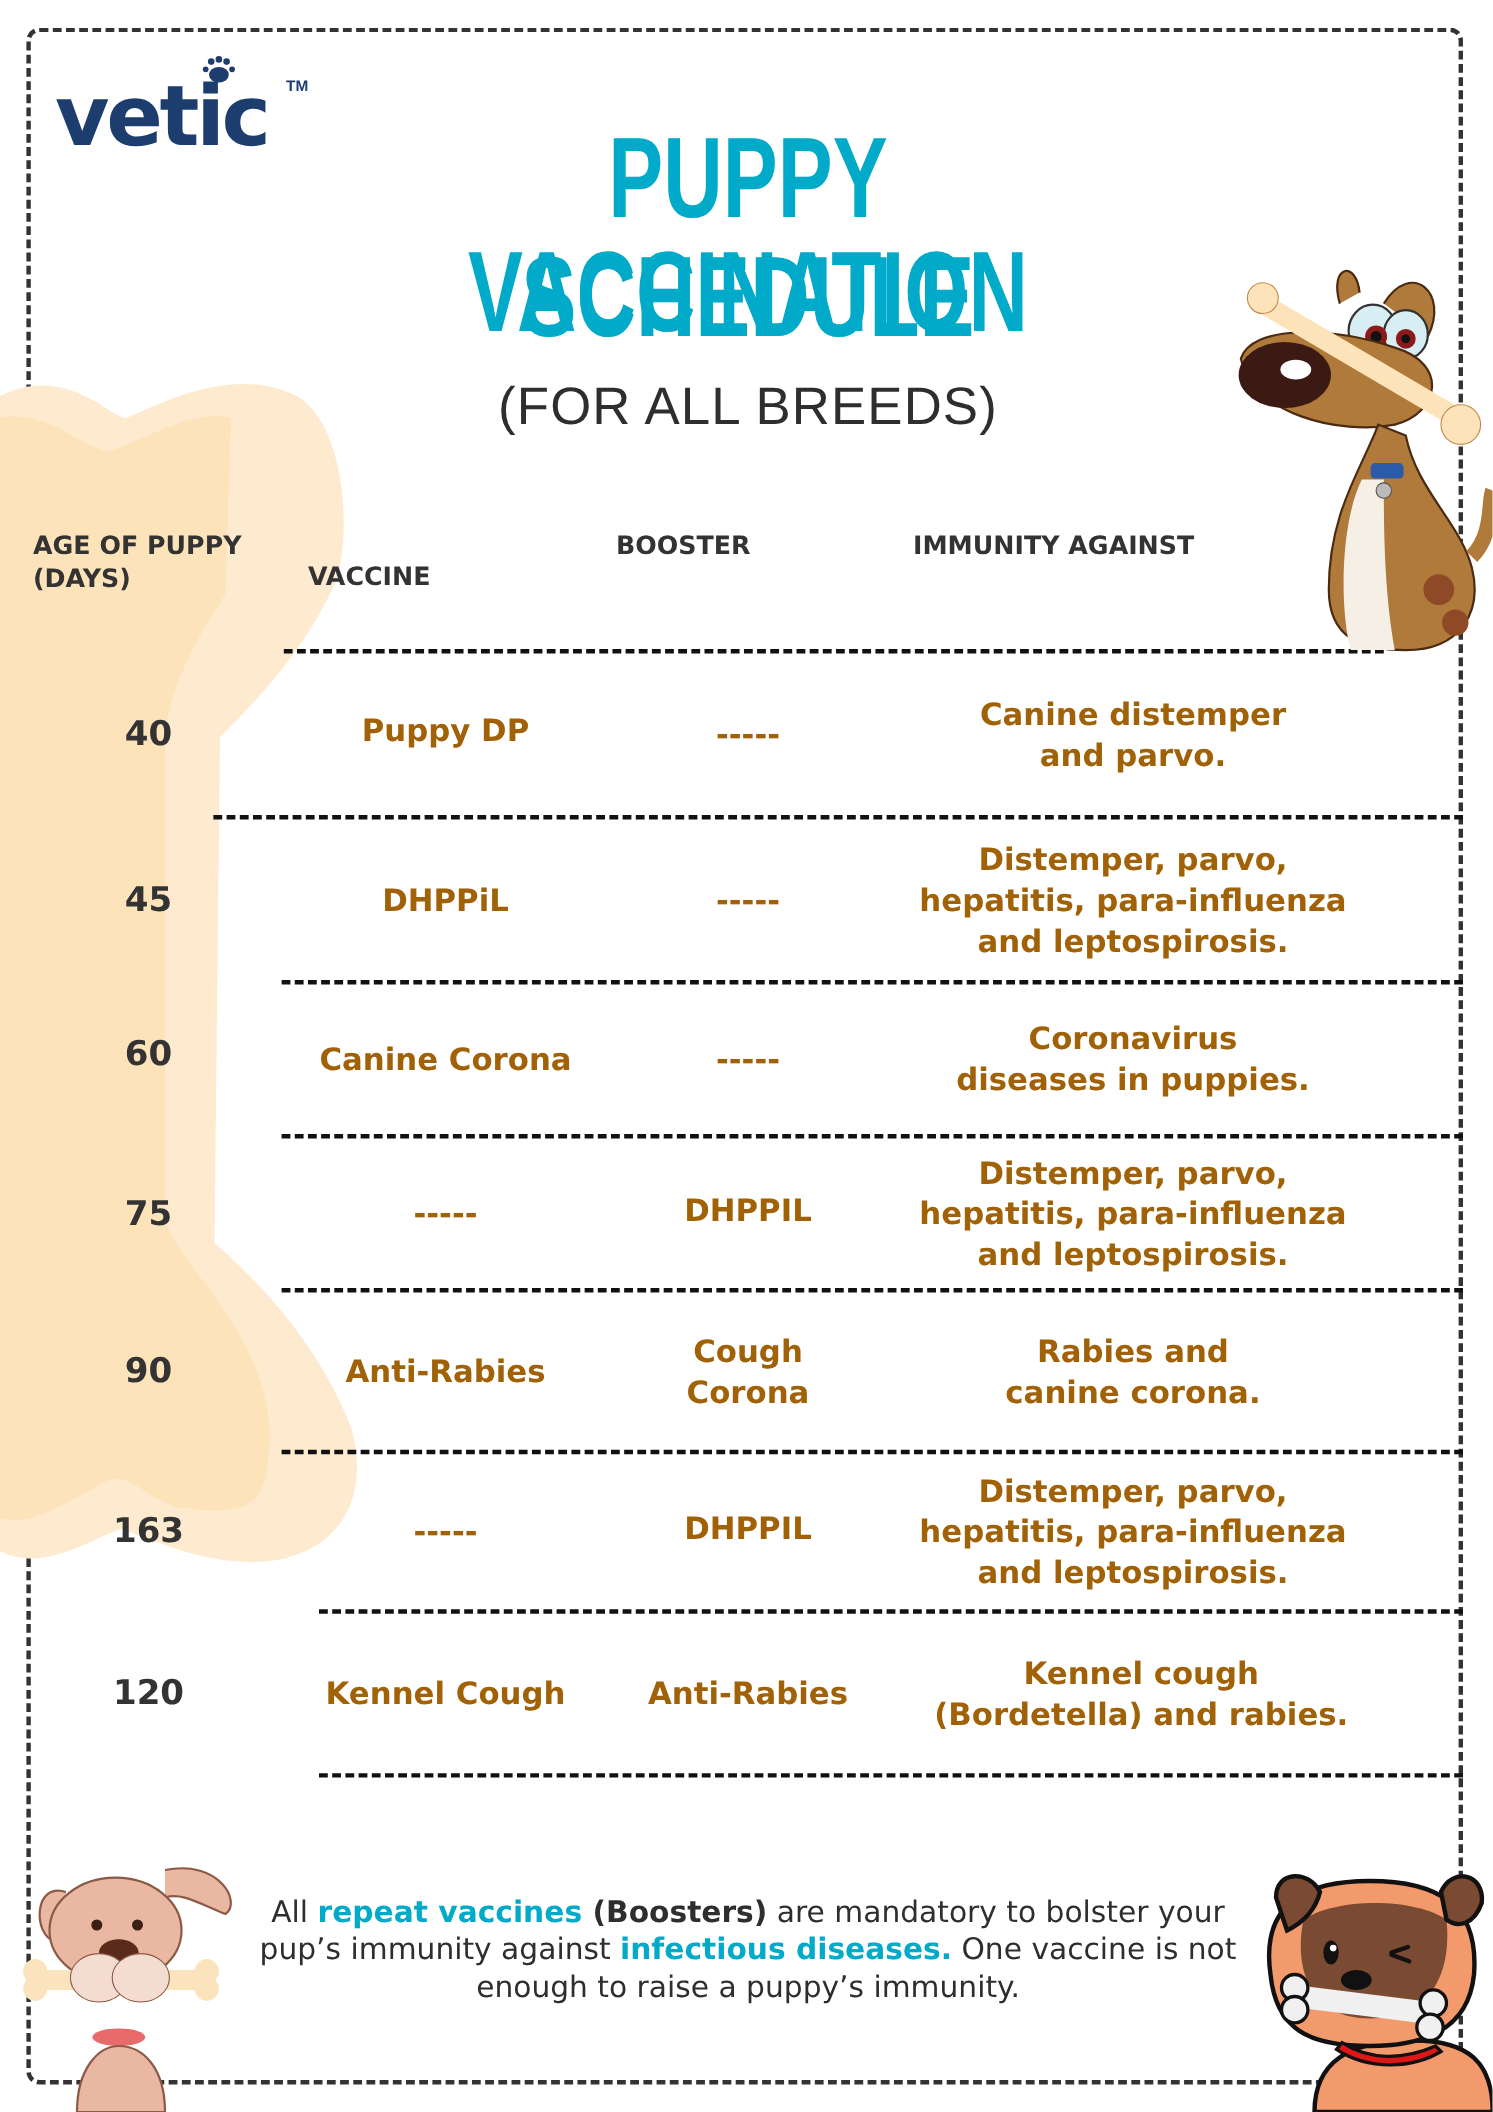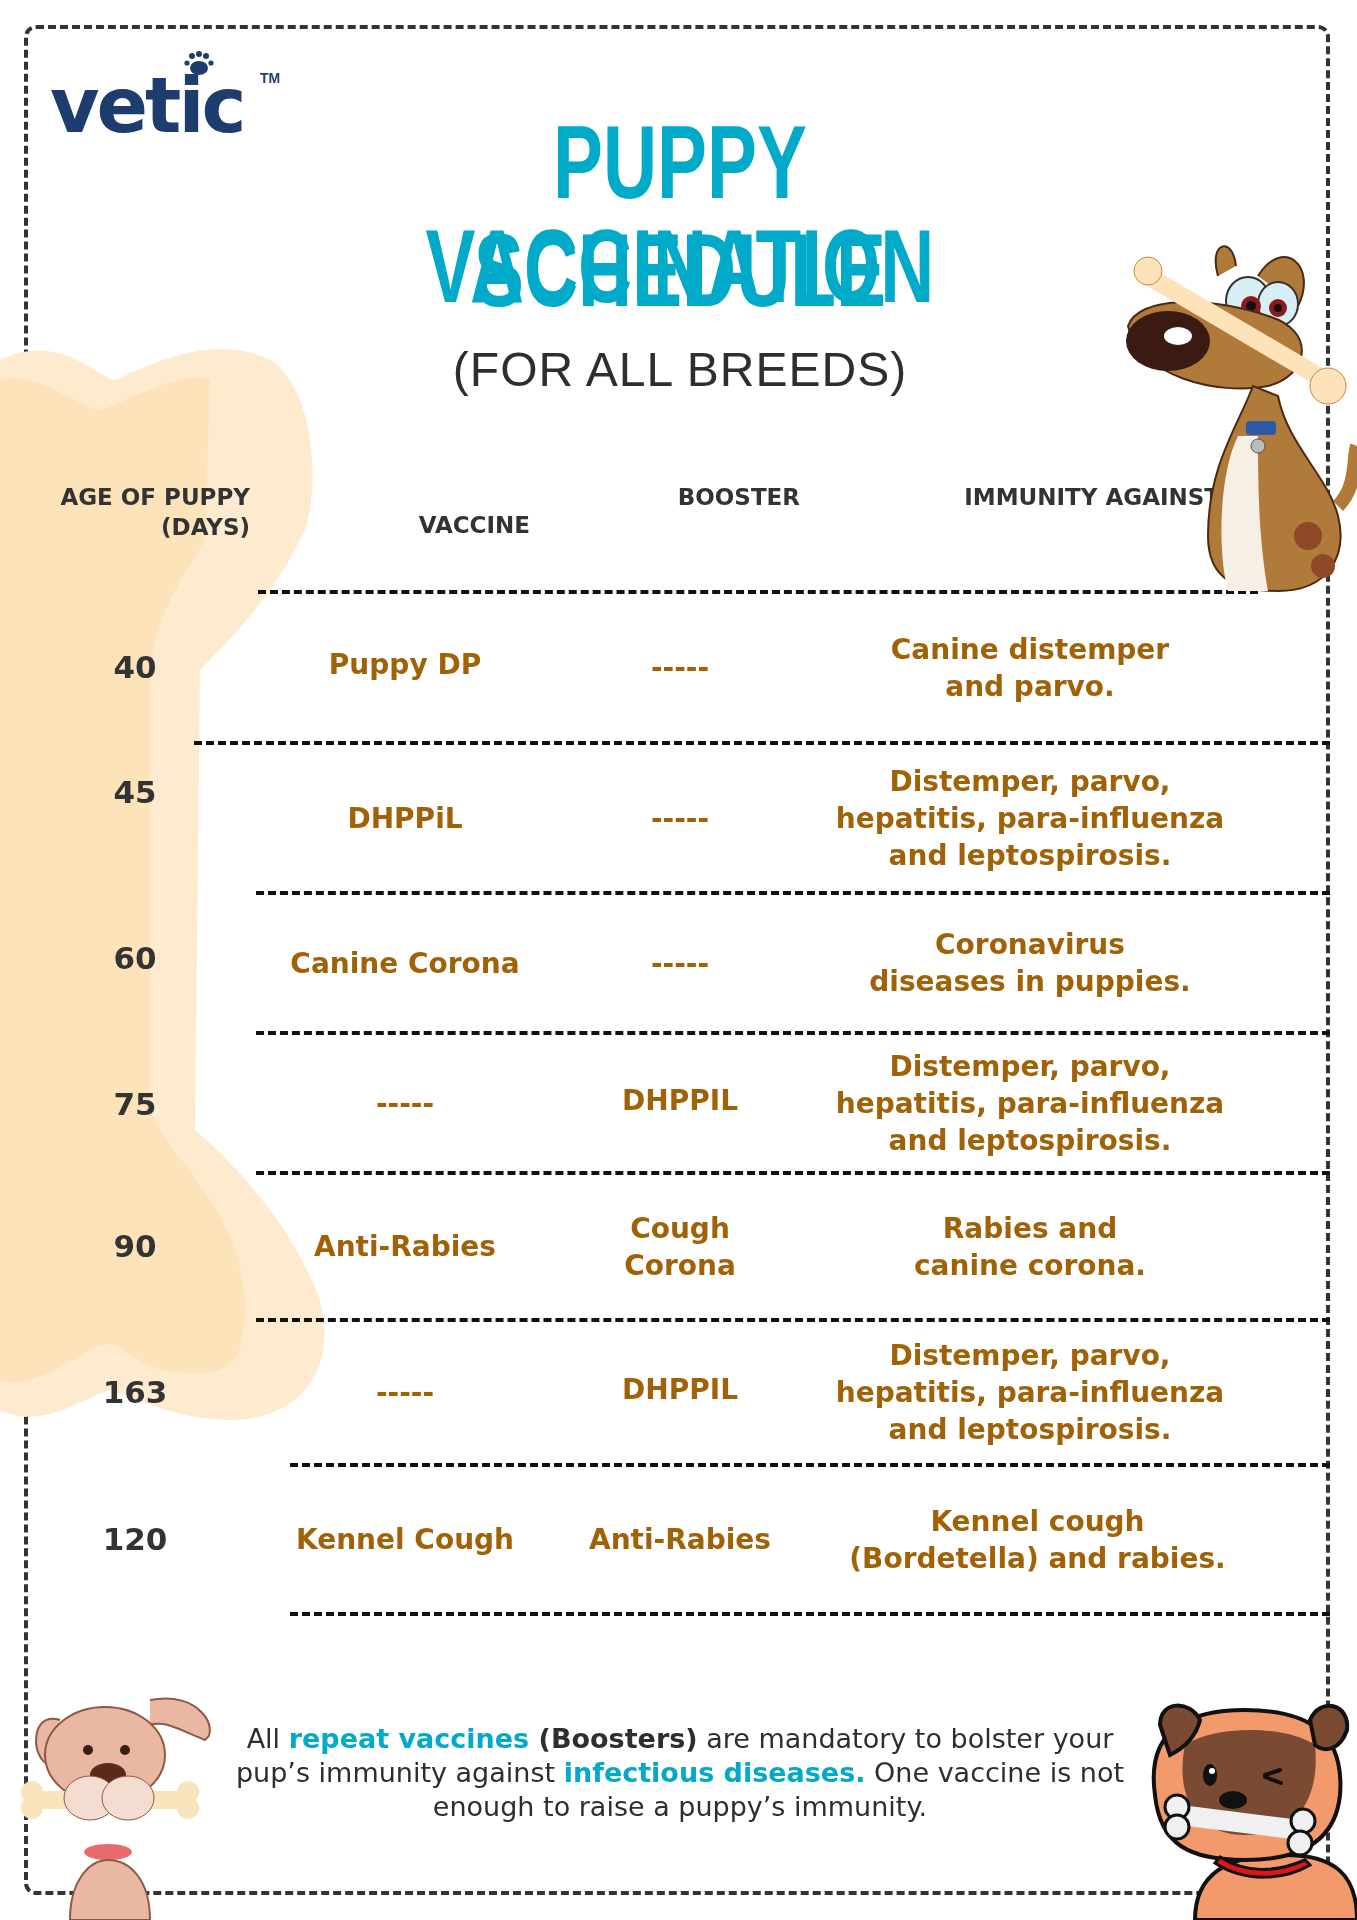--- a/index.html
+++ b/index.html
@@ -24,21 +24,21 @@
     font-family: "Liberation Sans", sans-serif; font-weight: bold; color: #00aac8;
     font-size: 104px; line-height: 1; transform: scaleX(0.72); transform-origin: center;
   }
   .title.l1 { top: 110px; left: 230px; width: 900px; }
   .title.l2 { top: 218px; }
   .subtitle {
     position: absolute; left: 280px; width: 800px; top: 342px; text-align: center;
     font-size: 48px; color: #2e2e2e; letter-spacing: 1px;
   }
   .hdr {
-    position: absolute; font-weight: bold; color: #333333; font-size: 23px; text-align: right; line-height: 30px;
+    position: absolute; font-weight: bold; color: #333333; font-size: 23px; text-align: left; line-height: 30px;
     font-family: "DejaVu Sans", sans-serif; letter-spacing: 0;
   }
   .hsep { position: absolute; height: 0; border-top: 4px dashed #111111; }
   .cell {
     position: absolute; text-align: center; color: #a16207; font-weight: bold; font-size: 28px; line-height: 37px;
     display: flex; align-items: center; justify-content: center; font-family: "DejaVu Sans", sans-serif;
   }
   .age { color: #333333; font-size: 31px; }
   .footer {
     position: absolute; left: 230px; top: 1722px; width: 900px; text-align: center; font-size: 27px; line-height: 34px;
@@ -98,21 +98,21 @@
 
 <div>
   <div class="cell age" style="left:55px;top:594px;width:160px;height:147px;">40</div>
   <div class="cell" style="left:270px;top:594px;width:270px;height:141px;">Puppy DP</div>
   <div class="cell" style="left:560px;top:594px;width:240px;height:147px;">-----</div>
   <div class="cell" style="left:810px;top:594px;width:440px;height:147px;white-space:pre-line;">Canine distemper
 and parvo.</div>
 </div>
 
 <div>
-  <div class="cell age" style="left:55px;top:719px;width:160px;height:146px;">45</div>
+  <div class="cell age" style="left:55px;top:745px;width:160px;height:146px;">45</div>
   <div class="cell" style="left:270px;top:745px;width:270px;height:146px;">DHPPiL</div>
   <div class="cell" style="left:560px;top:745px;width:240px;height:146px;">-----</div>
   <div class="cell" style="left:810px;top:745px;width:440px;height:146px;white-space:pre-line;">Distemper, parvo,
 hepatitis, para-influenza
 and leptospirosis.</div>
 </div>
 
 <div>
   <div class="cell age" style="left:55px;top:895px;width:160px;height:126px;">60</div>
   <div class="cell" style="left:270px;top:895px;width:270px;height:136px;">Canine Corona</div>

